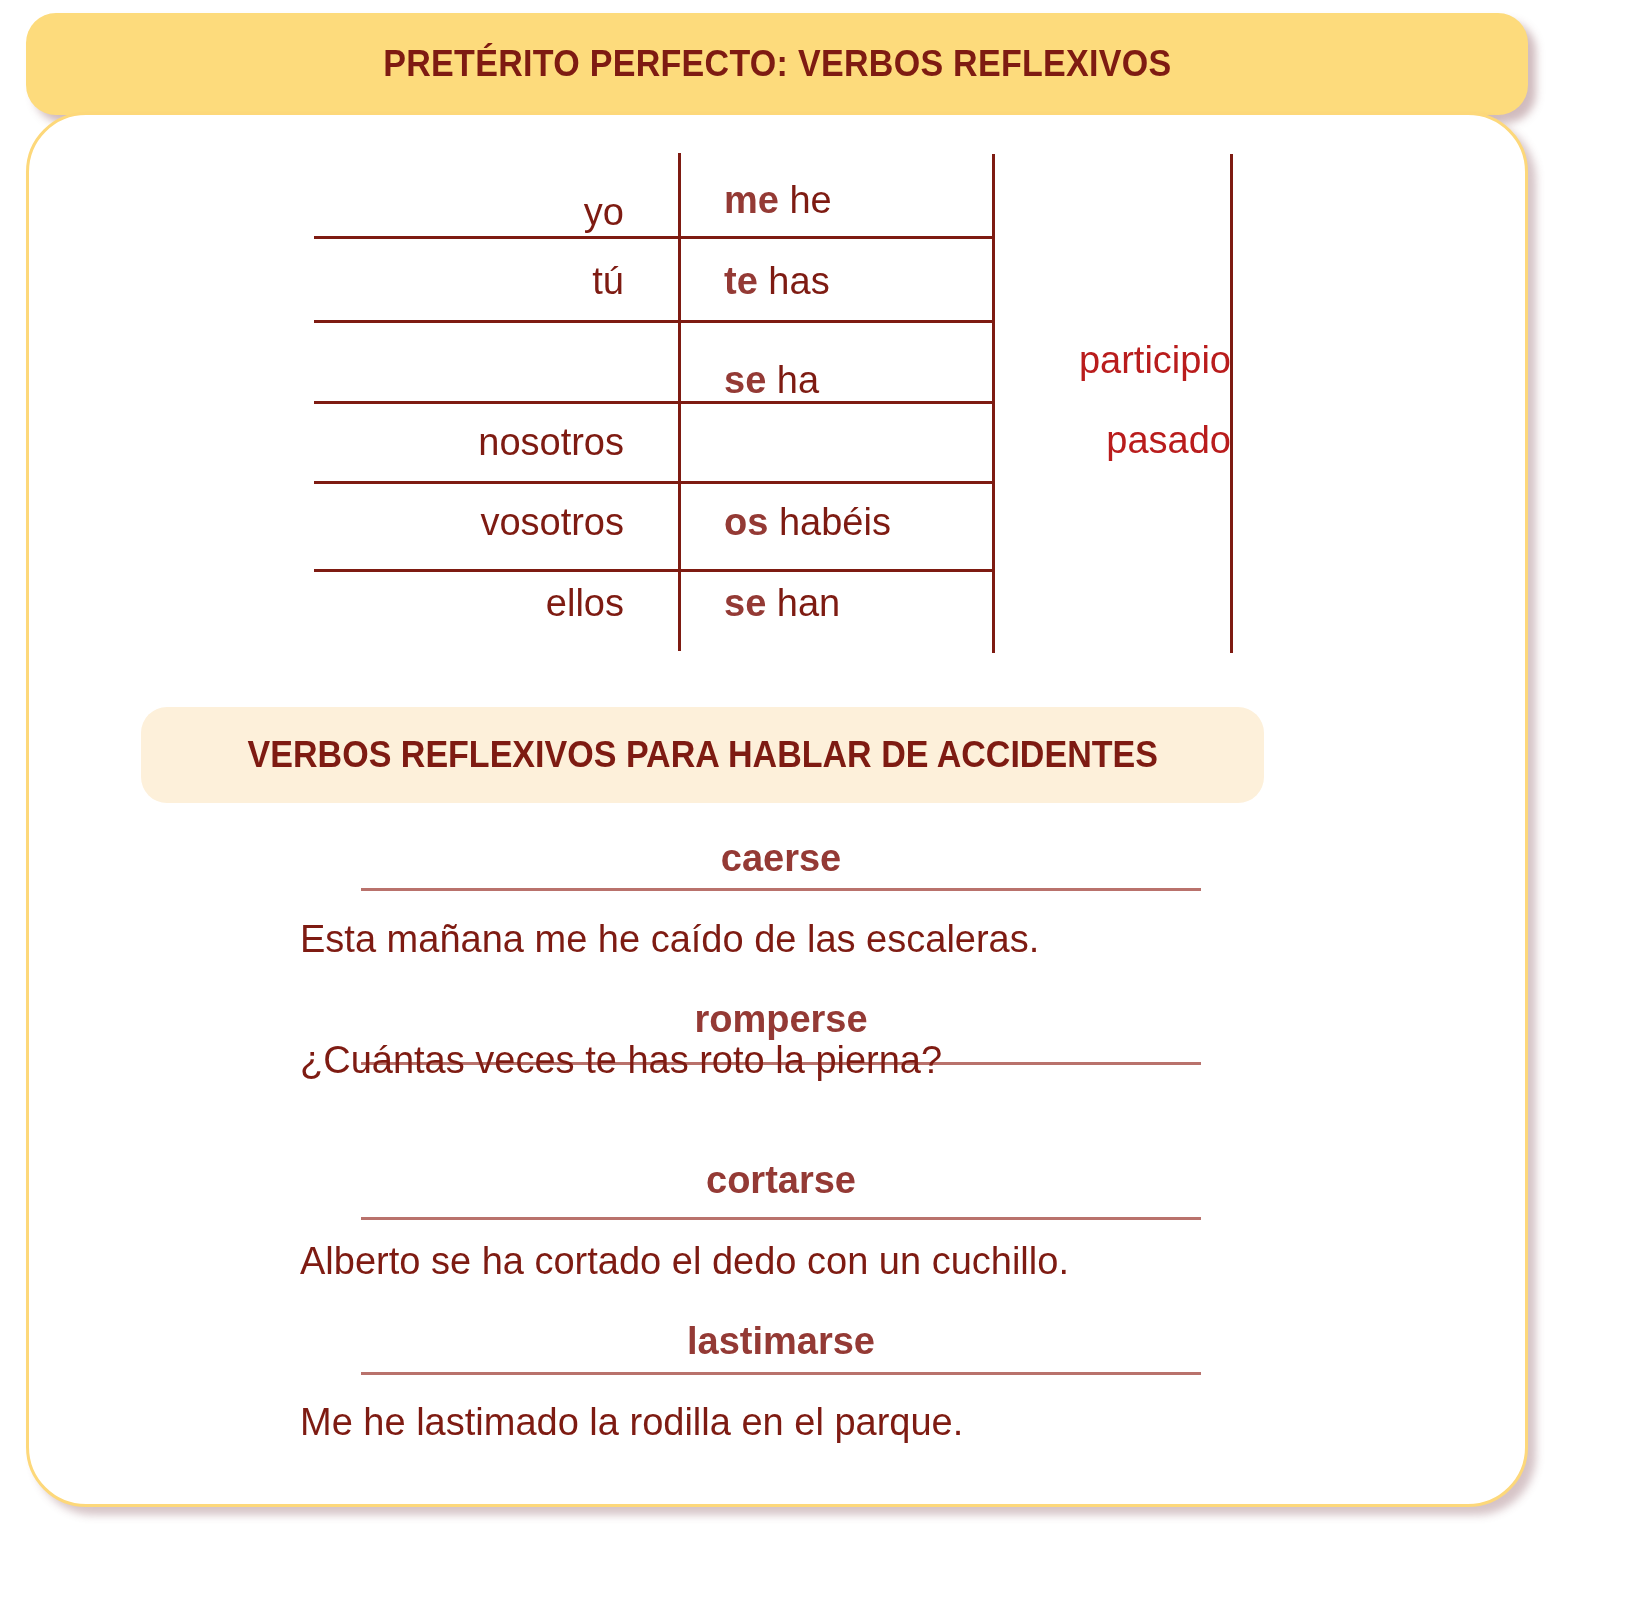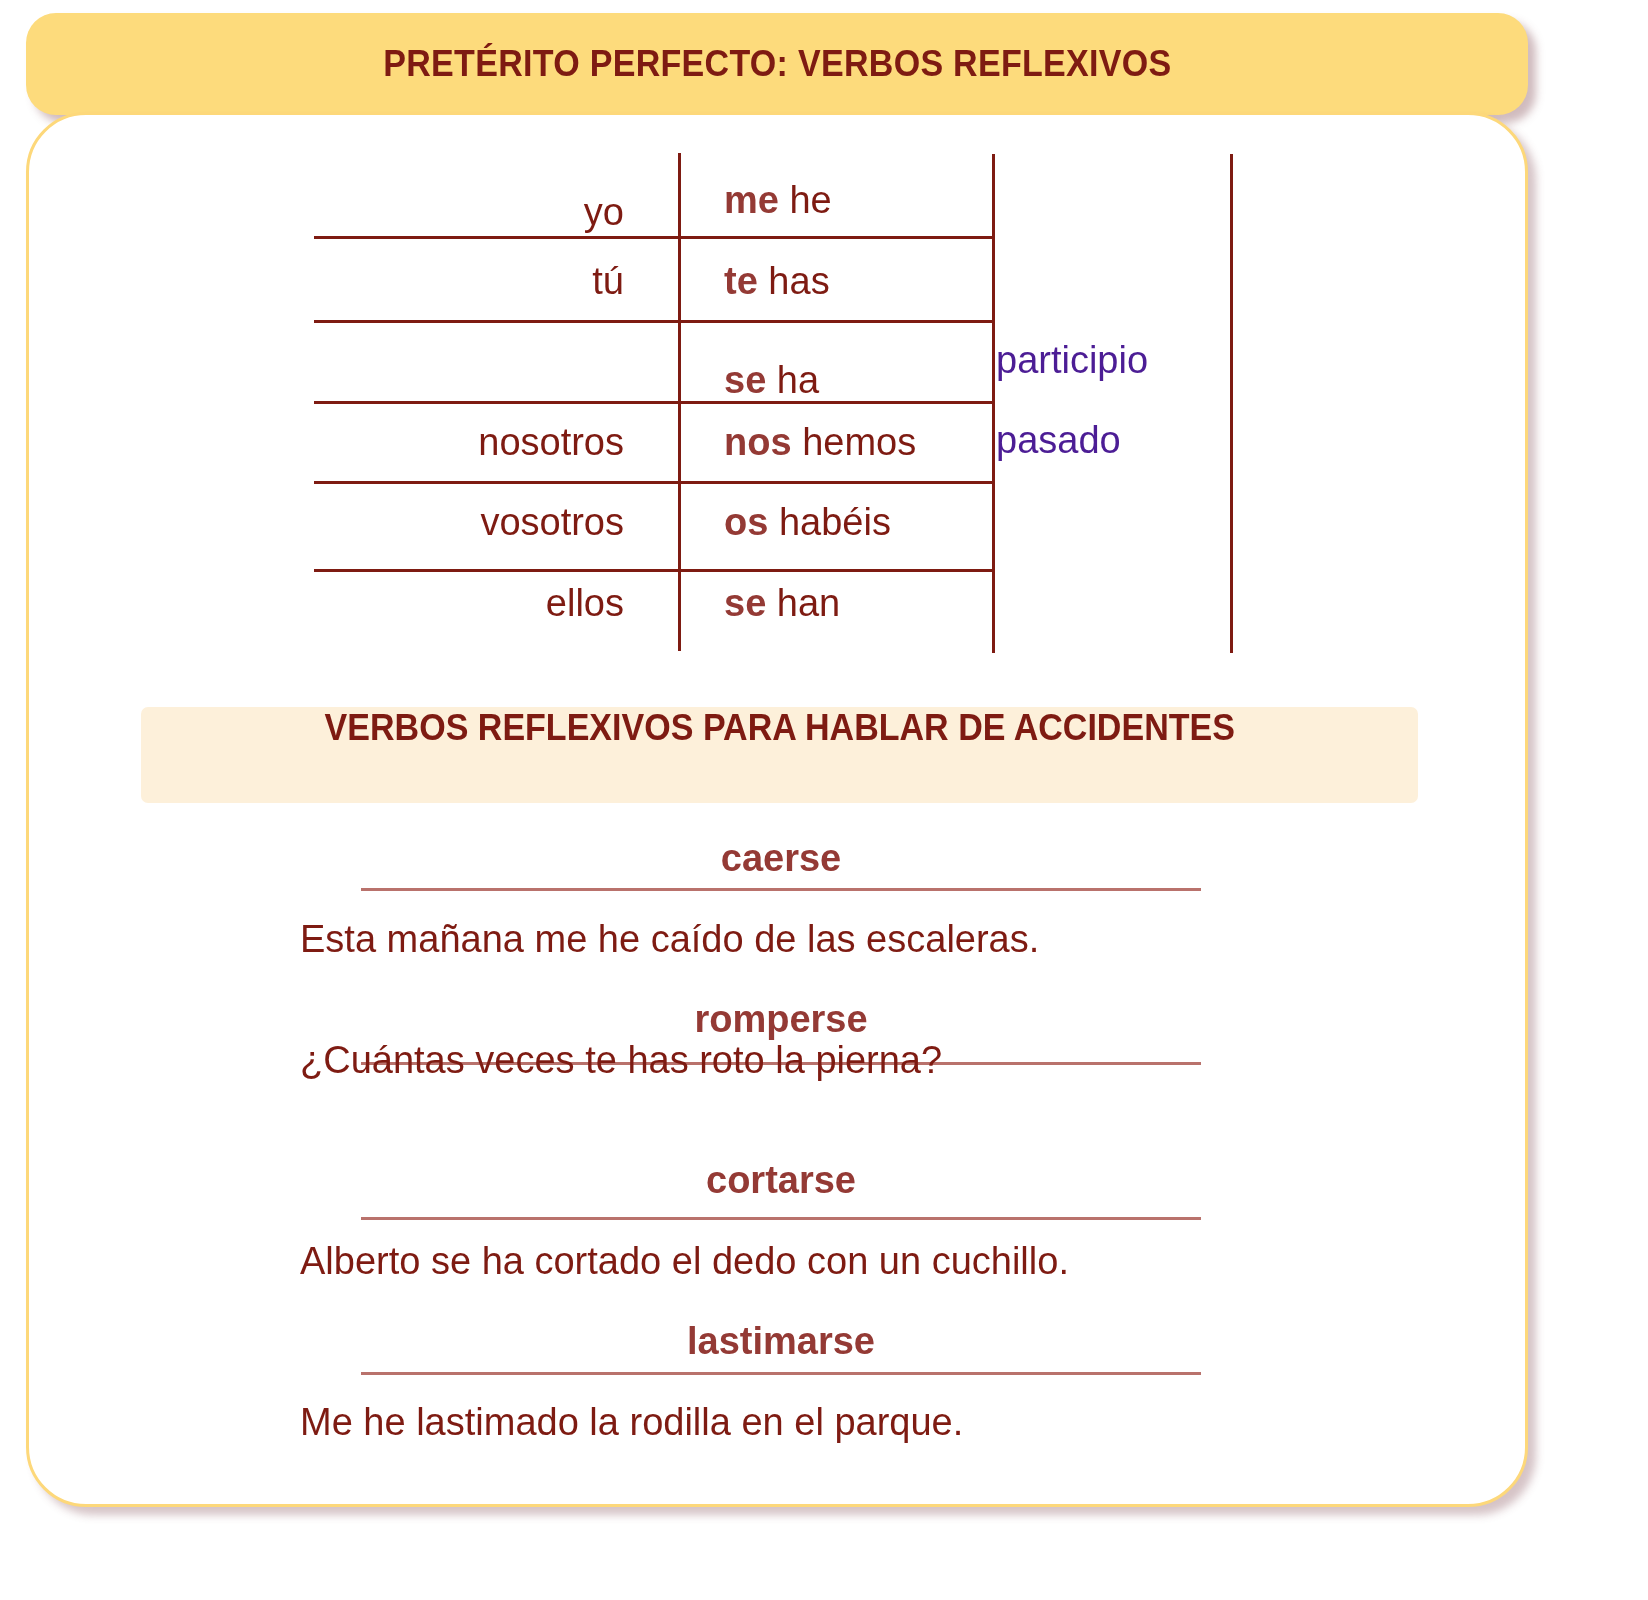--- a/index.html
+++ b/index.html
@@ -30,27 +30,27 @@
     position:absolute; left:314px; width:310px; text-align:right;
     font-size:38px; color:#7e1b12; font-weight:500; height:40px; line-height:40px;
   }
   .aux {
     position:absolute; left:724px; width:270px; text-align:left;
     font-size:38px; height:40px; line-height:40px; white-space:nowrap;
   }
   .aux .refl { font-weight:bold; color:#943a35; }
   .aux .verb { color:#7e1b12; }
   .participle {
-    position:absolute; left:996px; width:235px; text-align:left;
-    font-size:38px; color:#4c1d95; line-height:80px;
+    position:absolute; left:996px; width:235px; text-align:right;
+    font-size:38px; color:#b91c1c; line-height:80px;
   }
   .section-header {
-    position:absolute; left:141px; top:707px; width:1277px; height:96px;
-    background:#fdf0da; border-radius:7px;
-    display:flex; align-items:flex-start; justify-content:center;
+    position:absolute; left:141px; top:707px; width:1123px; height:96px;
+    background:#fdf0da; border-radius:26px;
+    display:flex; align-items:center; justify-content:center;
   }
   .section-header span {
     font-weight:bold; font-size:37px; color:#7e1b12; transform:scaleX(0.92); white-space:nowrap;
   }
   .verb-name {
     position:absolute; left:361px; width:840px; text-align:center;
     font-weight:bold; font-size:38px; color:#943a35; height:44px; line-height:44px;
   }
   .ex-line { position:absolute; left:361px; width:840px; height:3px; background:#b9726c; }
   .ex-sent {
@@ -90,24 +90,20 @@
     <span class="verb">he</span>
   </div>
   <div class="aux" style="top:261px;">
     <span class="refl">te</span>
     <span class="verb">has</span>
   </div>
   <div class="aux" style="top:341px;margin-top:19px;">
     <span class="refl">se</span>
     <span class="verb">ha</span>
   </div>
-  <div class="aux" style="top:422px;">
-    <span class="refl">nos</span>
-    <span class="verb">hemos</span>
-  </div>
   <div class="aux" style="top:502px;">
     <span class="refl">os</span>
     <span class="verb">habéis</span>
   </div>
   <div class="aux" style="top:583px;">
     <span class="refl">se</span>
     <span class="verb">han</span>
   </div>
 
   <div class="participle" style="top:320px;">

